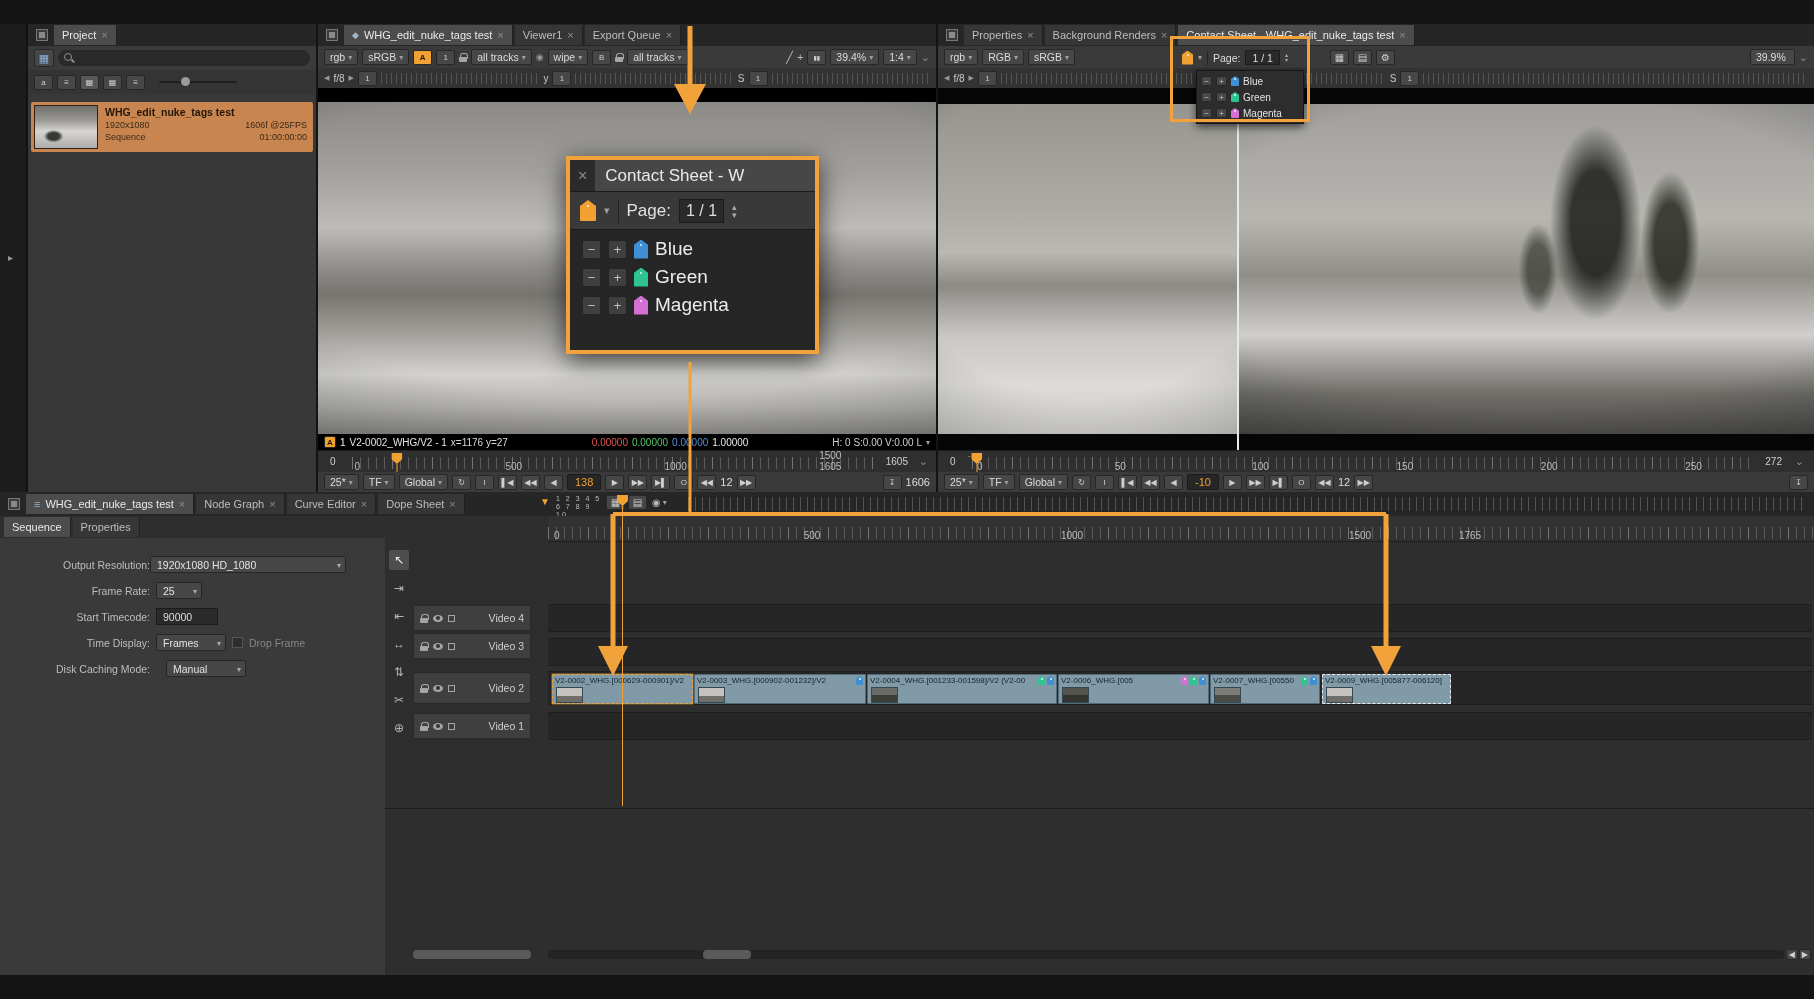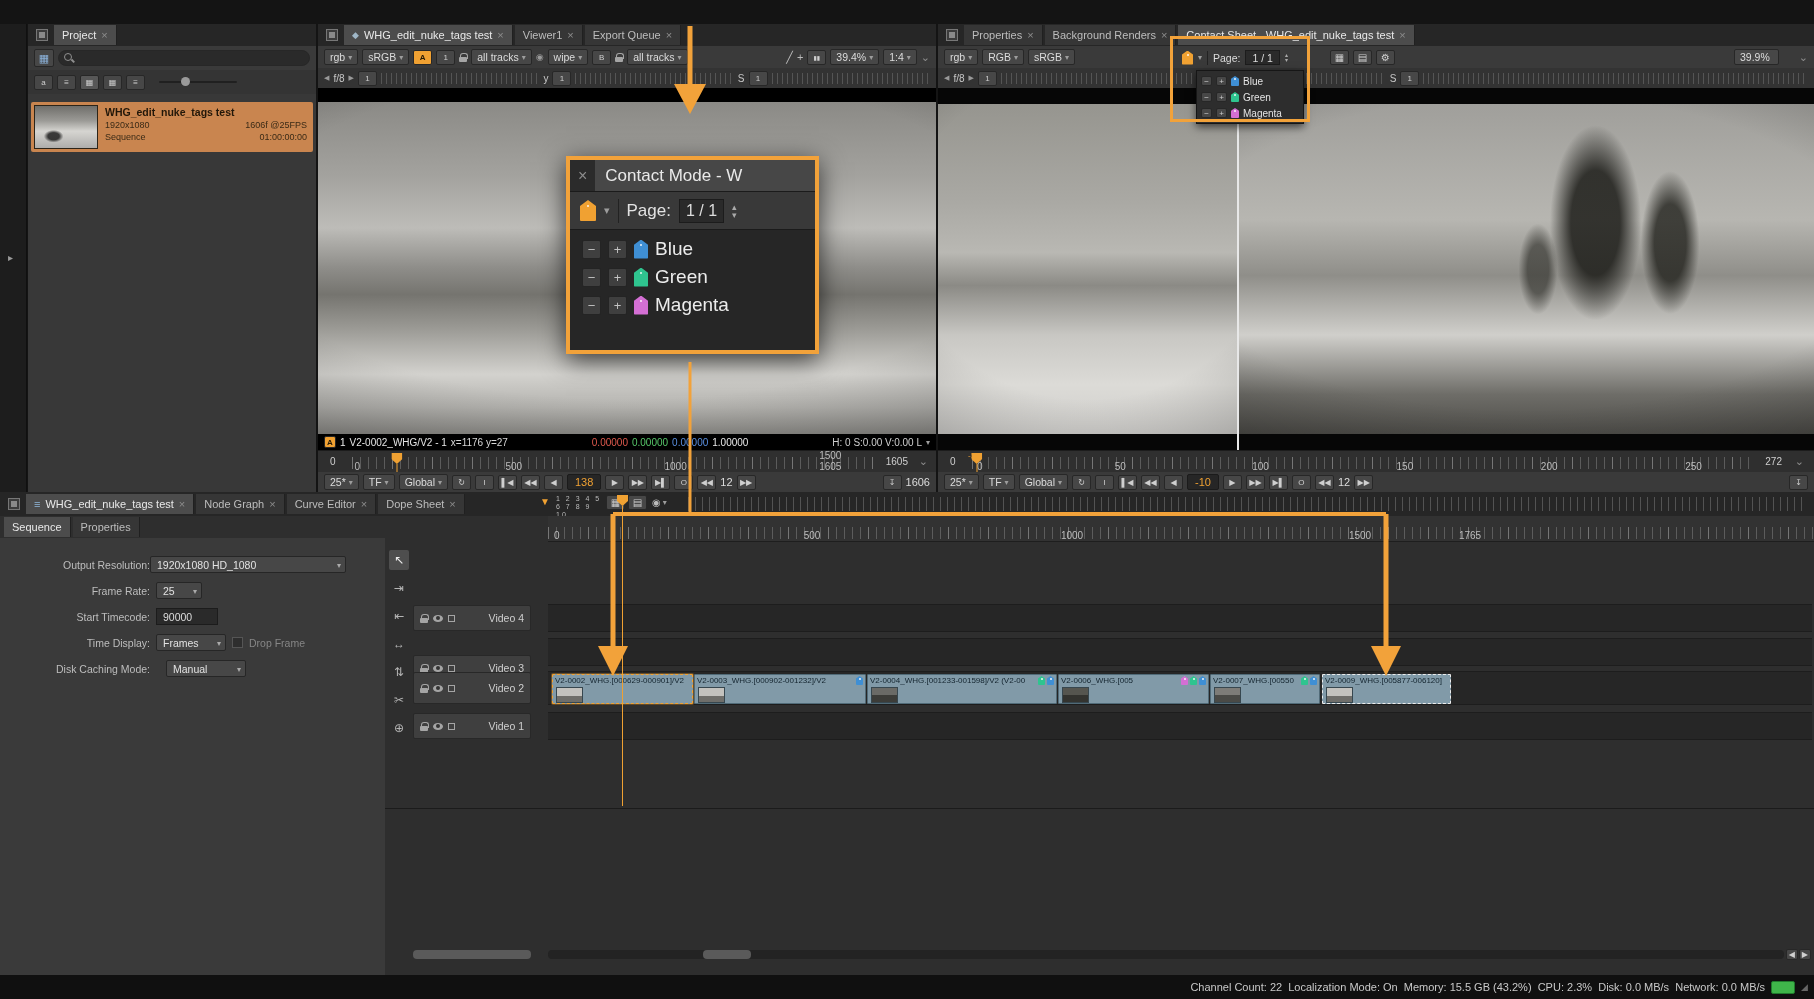--- a/index.html
+++ b/index.html
@@ -56,21 +56,21 @@
 .clip .lbl{font-size:8px;color:#13242e;white-space:nowrap;padding:1px 2px;display:block}
 .cthumb{position:absolute;left:3px;top:12px;width:27px;height:16px;border:1px solid #37474f;background:linear-gradient(180deg,#c3c2be 0 55%,#6f6e6a 55% 100%)}
 .cliptags{position:absolute;right:2px;top:1px;display:flex;gap:2px}
 .clip.sel-orange{border:1px dashed #f0a132;box-shadow:0 0 0 1px rgba(240,161,50,.35)}
 .clip.sel-white{border:1px dashed #ececec}
 .tool{width:20px;height:20px;display:flex;align-items:center;justify-content:center;color:#b5b5b5;font-size:12px;border-radius:2px}
 .tool.active{background:#4e4e4e;color:#eee}
 
 .co-btn{width:19px;height:19px;background:#3f3f3f;border:1px solid #242424;border-radius:2px;display:inline-flex;align-items:center;justify-content:center;color:#c4c4c4;font-size:13px;flex:none}
 
-.right-abs{position:absolute;right:6px;top:0;height:100%;display:flex;align-items:center;gap:20px}
+.right-abs{position:absolute;right:6px;top:0;height:100%;display:flex;align-items:center;gap:4px}
 .greenbox{width:24px;height:13px;background:#3fb54a;border:1px solid #1f7a2c;border-radius:2px}
 .sb{background:#5a5a5a;border-radius:4px;position:absolute;height:9px}
 .sbtrack{background:#232323;border-radius:4px;position:absolute;height:9px}
 svg.overlay{position:absolute;left:0;top:0;z-index:60;pointer-events:none}
 </style>
 </head>
 <body>
 
 <div class="app">
 
@@ -523,21 +523,21 @@
       </div>
     </div>
     <div class="lane" style="top:196px;height:28px"></div>
 
     <div class="thead" style="top:89px;height:26px">
       <span class="ic-lock"></span>
         <span class="ic-eye"></span>
         <span class="ic-box"></span>
       <span class="tname">Video 4</span>
     </div>
-    <div class="thead" style="top:139px;height:26px">
+    <div class="thead" style="top:117px;height:26px">
       <span class="ic-lock"></span>
         <span class="ic-eye"></span>
         <span class="ic-box"></span>
       <span class="tname">Video 3</span>
     </div>
     <div class="thead" style="top:156px;height:32px">
       <span class="ic-lock"></span>
         <span class="ic-eye"></span>
         <span class="ic-box"></span>
       <span class="tname">Video 2</span>
@@ -555,31 +555,26 @@
     <div class="sb" style="left:318px;top:434px;width:48px"></div>
     <span class="tbtn abs" style="right:16px;top:433px;min-width:12px;height:11px">◀</span>
     <span class="tbtn abs" style="right:3px;top:433px;min-width:12px;height:11px">▶</span>
   </div>
 
   <div class="abs" style="left:617px;top:495px;z-index:5">
     <span class="pentagon" style="display:block"></span>
     <span style="display:block;width:1px;height:300px;background:#f0a132;margin-left:5px"></span>
   </div>
 
-  <div class="abs" style="left:0;top:975px;width:1814px;height:24px;background:#101010;display:flex;align-items:center;justify-content:flex-end;gap:6px;padding:0 6px">
-    <span style="color:#c9c9c9;font-size:11px;white-space:pre">Channel Count: 22  Localization Mode: On  Memory: 15.5 GB (43.2%)  CPU: 2.3%  Disk: 0.0 MB/s  Network: 0.0 MB/s</span>
-    <span class="greenbox"></span>
-    <span style="color:#666;font-size:9px">◢</span>
-  </div>
 
   <div class="abs" style="left:566px;top:156px;width:253px;height:198px;background:#262626;border:4px solid #f2a23a;z-index:40;box-shadow:0 6px 24px rgba(0,0,0,.7)">
     <div style="height:32px;background:#2b2b2b;border-bottom:1px solid #1b1b1b;display:flex;align-items:center">
       <span class="close" style="font-size:16px;margin:0 8px">×</span>
       <span style="flex:1;height:100%;background:#474747;display:flex;align-items:center;padding:0 10px">
-        <span style="font-size:17px;color:#e9e9e9;white-space:nowrap">Contact Mode - W</span>
+        <span style="font-size:17px;color:#e9e9e9;white-space:nowrap">Contact Sheet - W</span>
       </span>
     </div>
     <div style="height:38px;background:#393939;display:flex;align-items:center;gap:8px;padding:0 10px;border-bottom:1px solid #1b1b1b">
       <span class="tagicon tg-lg tg-accent"></span>
       <span class="caret" style="font-size:11px">▾</span>
       <span style="width:1px;height:24px;background:#222"></span>
       <span style="font-size:17px;color:#e2e2e2">Page:</span>
       <span class="inp" style="height:24px;font-size:16px">1 / 1</span>
       <span style="display:flex;flex-direction:column;line-height:8px;font-size:9px;color:#aaa">
           <span>▴</span>

